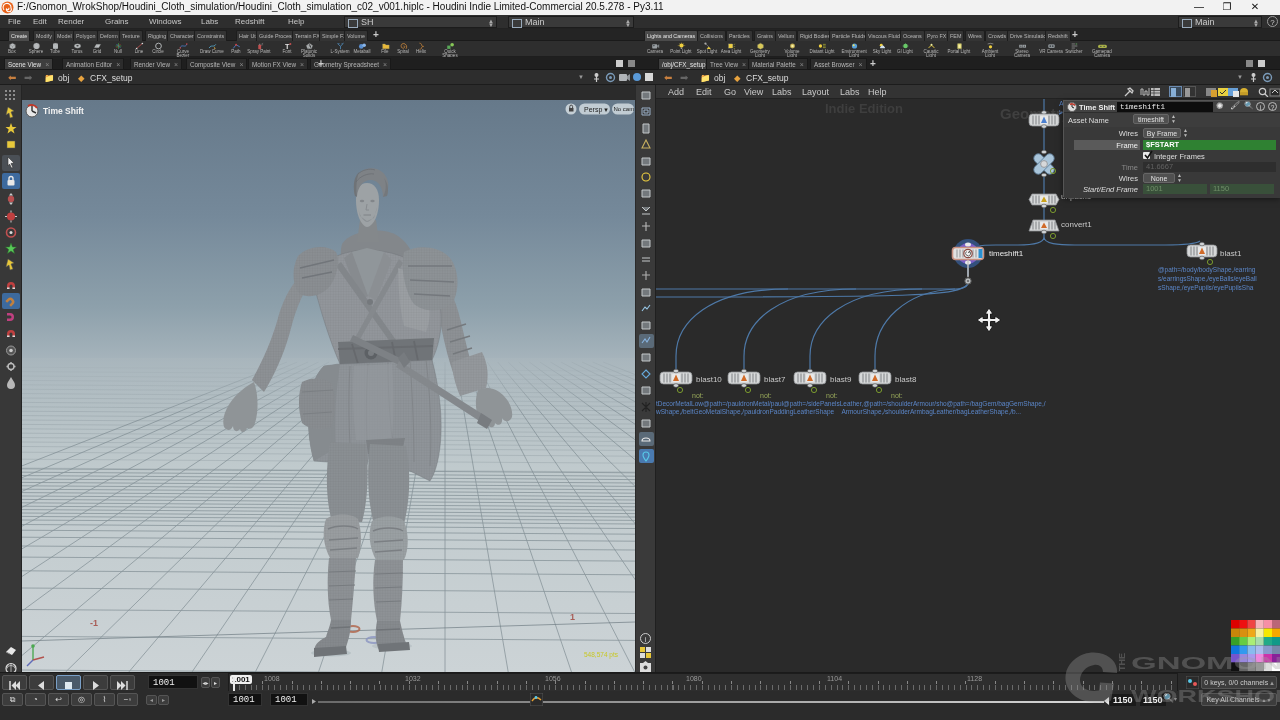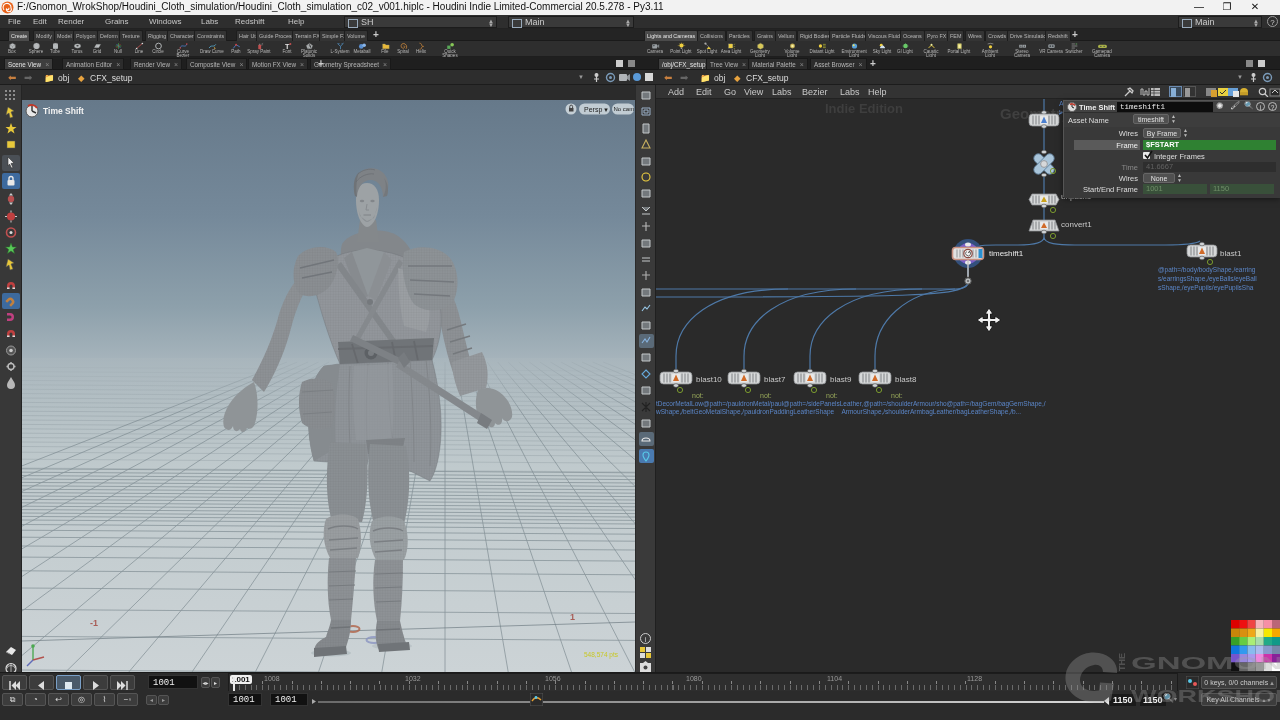--- a/index.html
+++ b/index.html
@@ -829,21 +829,21 @@
           <circle cx="5.5" cy="6.5" r="2" fill="#444"></circle>
         </svg>
       </div>
  <div id="netpane">
   <div id="netmenu">
    <span style="left:12px">Add</span>
           <span style="left:40px">Edit</span>
           <span style="left:68px">Go</span>
    <span style="left:88px">View</span>
           <span style="left:116px">Labs</span>
-          <span style="left:146px">Bezier</span>
+          <span style="left:146px">Layout</span>
    <span style="left:184px">Labs</span>
           <span style="left:212px">Help</span>
           <svg style="position:absolute;left:468px;top:2px" width="11" height="10">
             <path d="M1 9 L6 4 M4 2 l2 -1 l3 3 l-1 2 Z" stroke="#ccc" stroke-width="1.3" fill="none"></path>
           </svg>
           <svg style="position:absolute;left:484px;top:2px" width="11" height="10">
             <path d="M1 8 V2 h2 v6 h2 V4 h2 v4 h2 V1" stroke="#bbb" stroke-width="1" fill="none"></path>
           </svg>
           <svg style="position:absolute;left:494px;top:2px" width="11" height="10">
             <rect x="1" y="1" width="9" height="8" fill="#bbb"></rect>
@@ -1055,21 +1055,21 @@
     <div style="position:absolute;left:79px;top:25px;width:7px;height:7px;background:#e8e8e8;border-radius:1px;"></div>
     <svg style="position:absolute;left:79px;top:23px" width="10" height="10">
               <path d="M2 5 L4.5 8 L9 1" stroke="#111" stroke-width="1.6" fill="none"></path>
             </svg>
     <span style="position:absolute;left:90px;top:25px;font-size:7.5px;color:#ddd;">Integer Frames</span>
     <div style="position:absolute;left:16px;top:36px;font-size:7.5px;color:#888;width:58px;text-align:right;">Time</div>
     <div style="position:absolute;left:79px;top:35px;width:133px;height:10px;background:#2e2e2e;color:#606060;font-size:7.5px;line-height:10px;padding-left:3px;">41.6667</div>
     <div style="position:absolute;left:16px;top:47px;font-size:7.5px;color:#ddd;width:58px;text-align:right;">Wires</div>
     <span style="position:absolute;left:79px;top:46px;width:32px;height:10px;background:#505050;border:1px solid #666;border-radius:2px;color:#e2e2e2;font-size:7px;text-align:center;line-height:9px;">None</span>
     <span style="position:absolute;left:113px;top:46px;font-size:5px;color:#bbb;line-height:5px;">▲<br>▼</span>
-    <div style="position:absolute;left:4px;top:58px;font-size:7.5px;color:#ddd;width:70px;text-align:right;">Start/End Frame</div>
+    <div style="position:absolute;left:4px;top:58px;font-size:7.5px;color:#ddd;width:70px;text-align:right;font-style:italic;">Start/End Frame</div>
     <div style="position:absolute;left:79px;top:57px;width:64px;height:10px;background:#39503a;color:#6f8f68;font-size:7.5px;line-height:10px;padding-left:3px;">1001</div>
     <div style="position:absolute;left:146px;top:57px;width:64px;height:10px;background:#39503a;color:#6f8f68;font-size:7.5px;line-height:10px;padding-left:3px;">1150</div>
    </div>
   </div>
  </div>
 </div>
 
 <div class="abs" id="play1">
       <div class="pbtn" style="left:2px;top:2px;width:25px;height:15px;padding-top:1px;"><svg width="13" height="11" viewBox="0 0 13 11">
           <path d="M2 1v9" stroke="#ddd" stroke-width="1.5"></path>

